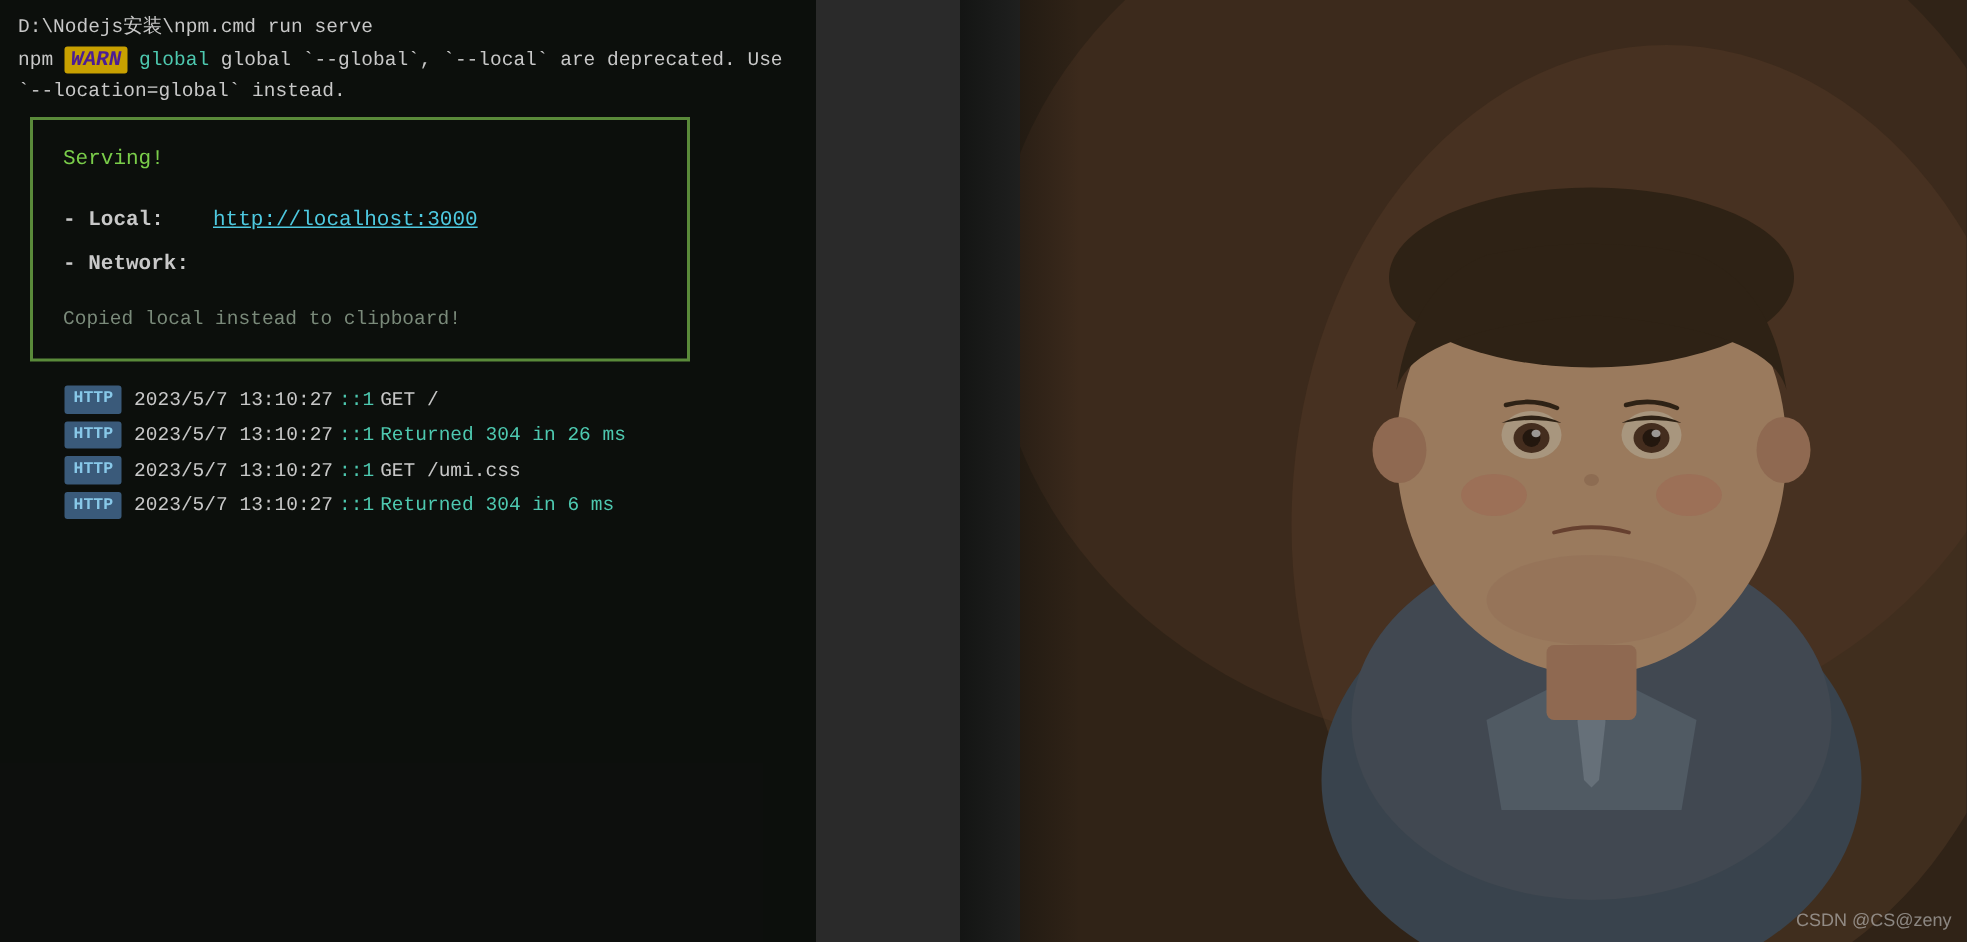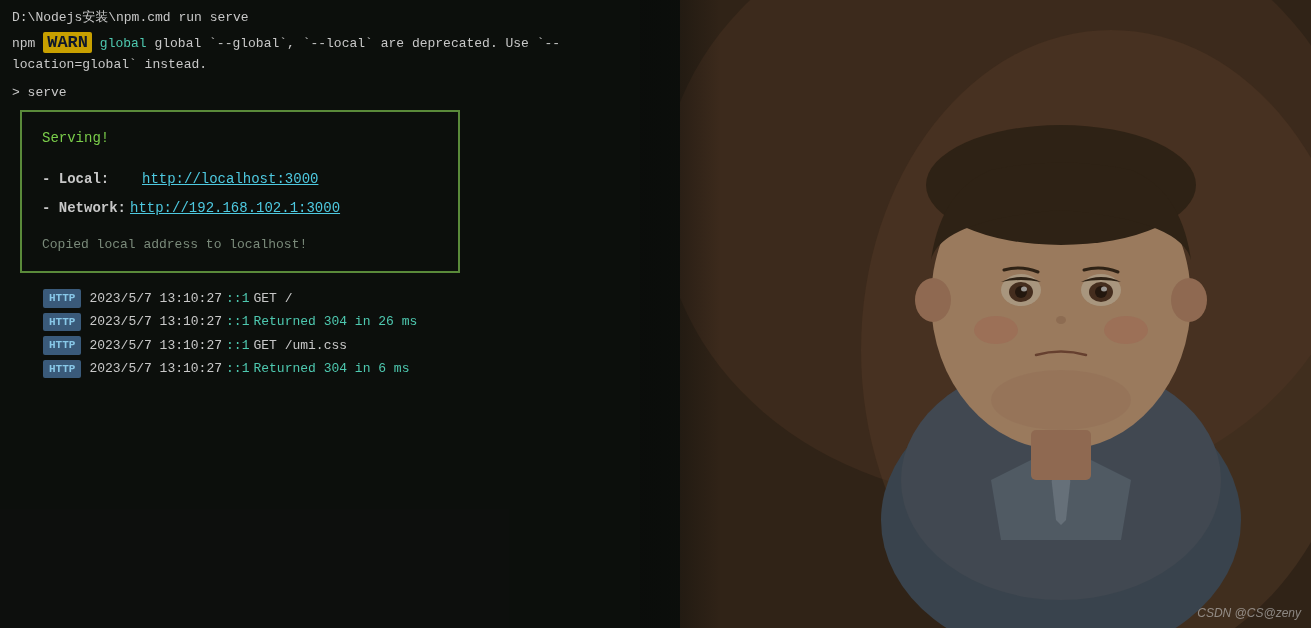--- a/index.html
+++ b/index.html
@@ -11,21 +11,21 @@
       font-family: 'Courier New', Courier, monospace;
       background: #2a2a2a;
       position: relative;
     }
 
     
     .terminal {
       position: absolute;
       left: 0;
       top: 0;
-      width: 680px;
+      width: 544px;
       height: 628px;
       background: rgba(20, 22, 20, 0.88);
       z-index: 2;
       padding: 8px 12px;
       overflow: hidden;
     }
 
     
     .terminal-overlay {
       position: absolute;
@@ -51,25 +51,26 @@
     }
 
     .line-warn {
       color: #c8c8c8;
       font-size: 13px;
       margin-bottom: 8px;
     }
 
     .warn-badge {
       background: #c8a000;
-      color: #0f172a;
+      color: #4c1d95;
       font-weight: bold;
       padding: 1px 4px;
       border-radius: 2px;
-      font-size: 17px;
+      font-size: 14px;
+      font-style: italic;
     }
 
     .text-cyan {
       color: #4ec9b0;
     }
 
     .line-serve {
       color: #c8c8c8;
       margin-bottom: 2px;
     }
@@ -176,21 +177,20 @@
 
     
     .watermark {
       position: absolute;
       bottom: 8px;
       right: 10px;
       color: rgba(200, 200, 200, 0.6);
       font-size: 12px;
       z-index: 10;
       font-family: Arial, sans-serif;
-      font-style: italic;
     }
 
     
     .blend-overlay {
       position: absolute;
       left: 640px;
       top: 0;
       width: 80px;
       height: 628px;
       background: linear-gradient(to right, rgba(10,12,10,0.7), transparent);
@@ -273,40 +273,36 @@
   <div class="terminal-content">
 
     <div class="line-cmd">
       <span>D:\Nodejs安装\npm.cmd run serve</span>
     </div>
 
     <div class="line-warn">
       <span>npm </span><span class="warn-badge">WARN</span><span class="text-cyan"> global</span><span> global `--global`, `--local` are deprecated. Use `--location=global` instead.</span>
     </div>
 
-    <div class="line-serve">
-      <span>&gt; serve</span>
-    </div>
 
     <div class="serving-box">
       <div class="serving-title">Serving!</div>
 
       <div class="serving-row">
         <span class="serving-label">- Local:</span>
         <span style="min-width:20px;"></span>
         <a class="serving-link">http://localhost:3000</a>
       </div>
 
       <div class="serving-row">
         <span class="serving-label">- Network:</span>
         <span style="min-width:4px;"></span>
-        <a class="serving-link">http://192.168.102.1:3000</a>
-      </div>
-
-      <div class="copied-text">Copied local address to localhost!</div>
+      </div>
+
+      <div class="copied-text">Copied local instead to clipboard!</div>
     </div>
 
     <div class="http-lines">
 
       <div class="http-line">
         <span class="http-badge">HTTP</span>
         <span class="http-timestamp">2023/5/7 13:10:27 </span>
         <span class="http-addr">::1 </span>
         <span class="http-method">GET /</span>
       </div>

